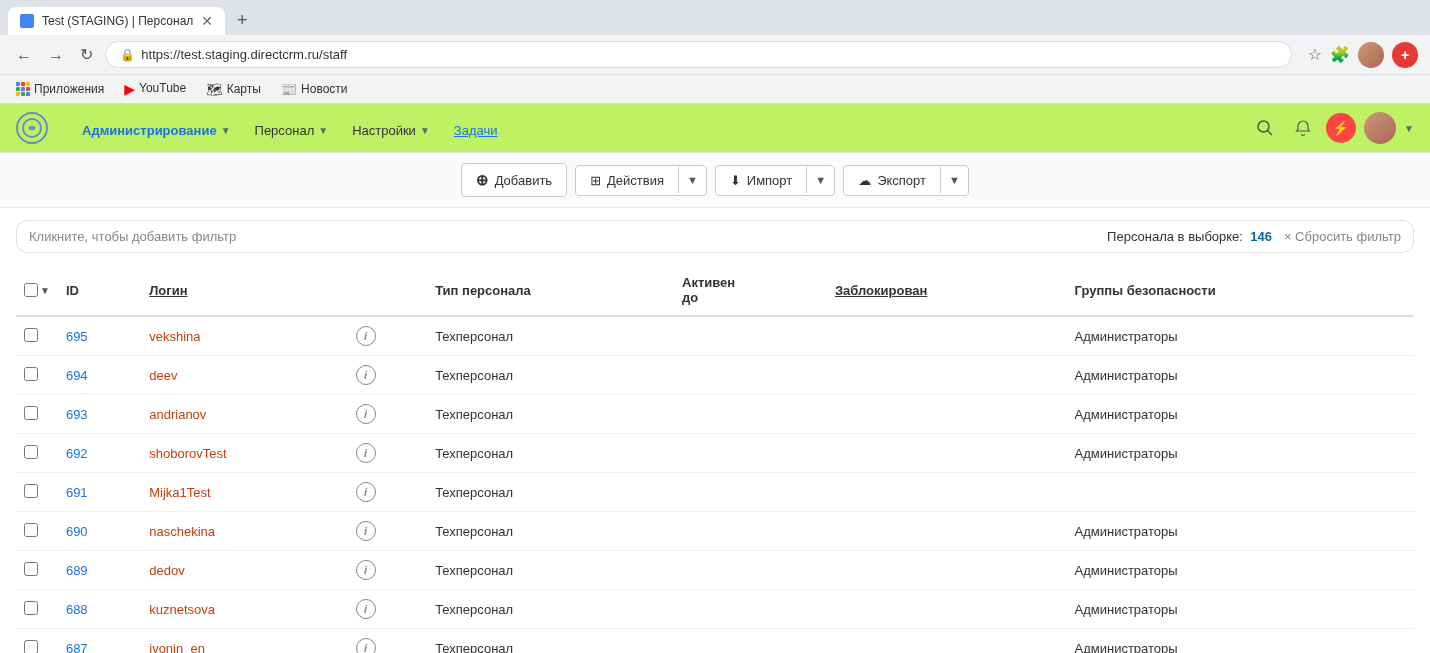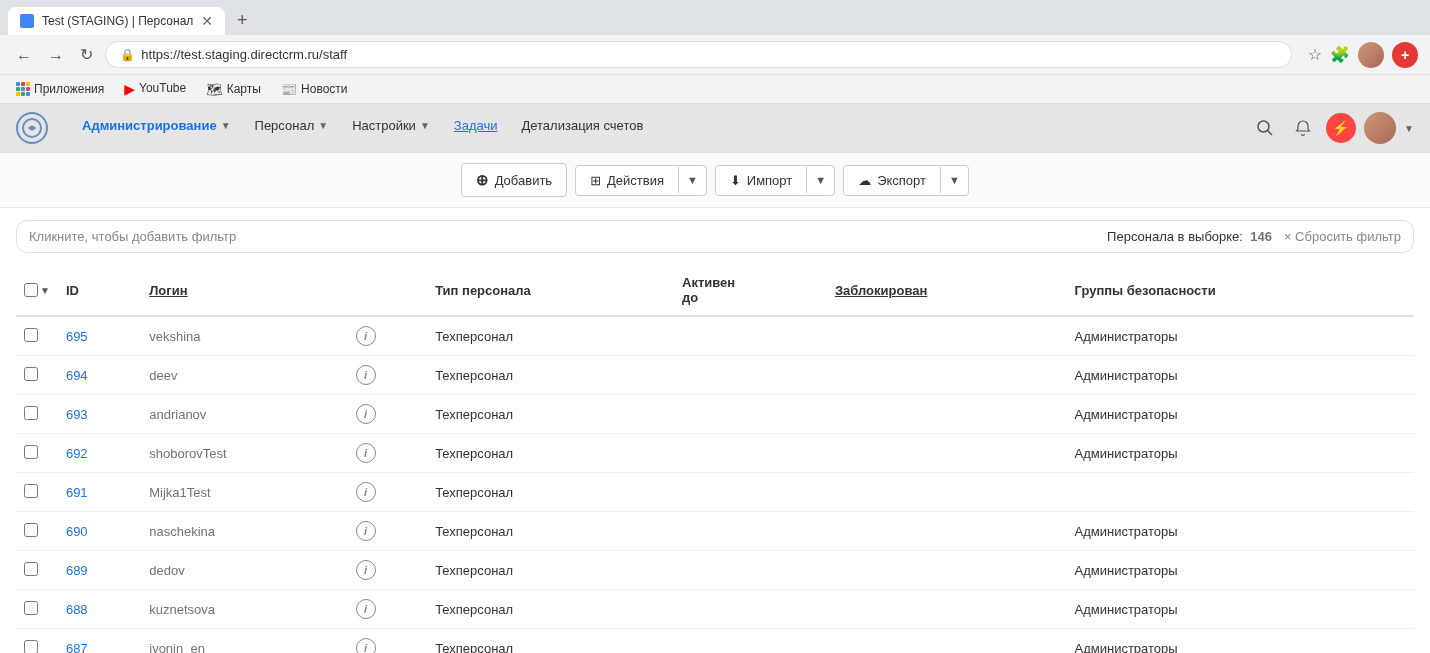--- a/index.html
+++ b/index.html
@@ -20,21 +20,21 @@
     .address-text { color: #333; font-size: 13px; }
     .address-icons { display: flex; align-items: center; gap: 8px; margin-left: 8px; }
     .addr-icon { color: #666; cursor: pointer; font-size: 16px; }
 
     .bookmarks-bar { display: flex; align-items: center; padding: 4px 12px; gap: 12px; border-top: 1px solid #e0e0e0; }
     .bookmark-item { display: flex; gap: 4px; font-size: 12px; color: #333; cursor: pointer; padding: 2px 4px; border-radius: 4px; }
     .bm-apps { width: 14px; height: 14px; display: grid; grid-template-columns: repeat(3,1fr); gap: 1px; }
     .bm-dot { background: #555; border-radius: 1px; }
 
     
-    .app-header { display: flex; align-items: flex-start; padding: 8px 16px; border-bottom: 1px solid #e0e0e0; background: #e5e5e5; gap: 24px; }
+    .app-header { display: flex; align-items: flex-end; padding: 8px 16px; border-bottom: 1px solid #e0e0e0; background: #bef264; gap: 24px; }
     .app-logo { display: flex; align-items: center; gap: 6px; }
     .logo-icon { width: 32px; height: 32px; border: 2px solid #6c8ebf; border-radius: 50%; display: flex; align-items: center; justify-content: center; color: #6c8ebf; font-size: 10px; }
     .nav-menu { display: flex; align-items: center; gap: 4px; flex: 1; }
     .nav-menu-item { padding: 6px 10px; cursor: pointer; border-radius: 4px; display: flex; align-items: center; gap: 4px; font-size: 13px; color: #333; }
     .nav-menu-item.active { color: #1a73e8; font-weight: bold; }
     .nav-menu-item.underline { text-decoration: underline; color: #1a73e8; }
     .dropdown-arrow { font-size: 10px; color: #666; }
     .header-icons { display: flex; align-items: center; gap: 8px; margin-left: auto; }
     .header-icon-btn { width: 30px; height: 30px; border-radius: 50%; display: flex; align-items: center; justify-content: center; cursor: pointer; font-size: 16px; color: #555; }
     .header-avatar { width: 32px; height: 32px; border-radius: 50%; background: linear-gradient(135deg, #c97, #a65); display: flex; align-items: center; justify-content: center; color: #fff; font-size: 12px; cursor: pointer; }
@@ -44,36 +44,36 @@
     .toolbar { display: flex; align-items: center; padding: 10px 16px; border-bottom: 1px solid #e8e8e8; background: #fafafa; gap: 8px; justify-content: center; }
     .toolbar-btn { display: flex; align-items: center; gap: 6px; padding: 7px 14px; border: 1px solid #ccc; border-radius: 4px; background: #fff; cursor: pointer; font-size: 13px; color: #333; }
     .toolbar-btn-split { display: flex; align-items: center; border: 1px solid #ccc; border-radius: 4px; background: #fff; overflow: hidden; }
     .toolbar-btn-split .main { padding: 7px 14px; cursor: pointer; font-size: 13px; display: flex; align-items: center; gap: 6px; }
     .toolbar-btn-split .arrow { padding: 7px 8px; border-left: 1px solid #ccc; cursor: pointer; font-size: 11px; color: #555; }
 
     
     .filter-bar { display: flex; align-items: center; margin: 12px 16px; border: 1px solid #e0e0e0; border-radius: 11px; padding: 8px 12px; background: #fff; }
     .filter-placeholder { color: #888; font-size: 13px; flex: 1; }
     .filter-count { font-size: 13px; color: #333; margin-right: 12px; }
-    .filter-count strong { color: #737373; }
+    .filter-count strong { color: #0369a1; }
     .filter-reset { color: #888; font-size: 13px; cursor: pointer; }
 
     
     .table-container { padding: 0 16px; overflow-x: auto; }
     table { width: 100%; border-collapse: collapse; }
     thead tr { border-bottom: 2px solid #e0e0e0; }
     th { padding: 10px 8px; text-align: left; font-size: 13px; font-weight: bold; color: #333; white-space: nowrap; }
     td { padding: 9px 8px; font-size: 13px; color: #333; border-bottom: 1px solid #f0f0f0; }
     .checkbox-cell { width: 30px; }
     .cb-header { display: flex; align-items: center; gap: 2px; }
     .cb-arrow { font-size: 10px; color: #555; cursor: pointer; }
     input[type=checkbox] { cursor: pointer; width: 14px; height: 14px; }
     .info-icon { display: inline-flex; align-items: center; justify-content: center; width: 20px; height: 20px; border: 1.5px solid #888; border-radius: 50%; color: #888; font-size: 11px; cursor: pointer; font-style: italic; font-weight: bold; }
     .id-cell { color: #1a73e8; cursor: pointer; }
-    .login-cell { color: #737373; cursor: pointer; }
+    .login-cell { color: #c2410c; cursor: pointer; }
   </style>
 </head>
 <body>
 
 <div class="browser-chrome">
   <div class="tab-bar">
     <div class="tab">
       <span class="tab-favicon" style="background:#4285f4;width:14px;height:14px;border-radius:2px;"></span>
       <span>Test (STAGING) | Персонал</span>
       <span class="tab-close">✕</span>
@@ -143,23 +143,20 @@
       <span>Персонал</span>
       <span class="dropdown-arrow">▼</span>
     </div>
     <div class="nav-menu-item">
       <span>Настройки</span>
       <span class="dropdown-arrow">▼</span>
     </div>
     <div class="nav-menu-item underline">
       <span>Задачи</span>
     </div>
-    <div class="nav-menu-item">
-      <span>Детализация счетов</span>
-    </div>
   </nav>
   <div class="header-icons">
     <div class="header-icon-btn">
       <svg width="18" height="18" viewBox="0 0 18 18" fill="none">
         <circle cx="7.5" cy="7.5" r="5.5" stroke="#555" stroke-width="1.5"></circle>
         <line x1="11.5" y1="11.5" x2="16" y2="16" stroke="#555" stroke-width="1.5"></line>
       </svg>
     </div>
     <div class="header-icon-btn">
       <svg width="18" height="18" viewBox="0 0 18 18" fill="none">

